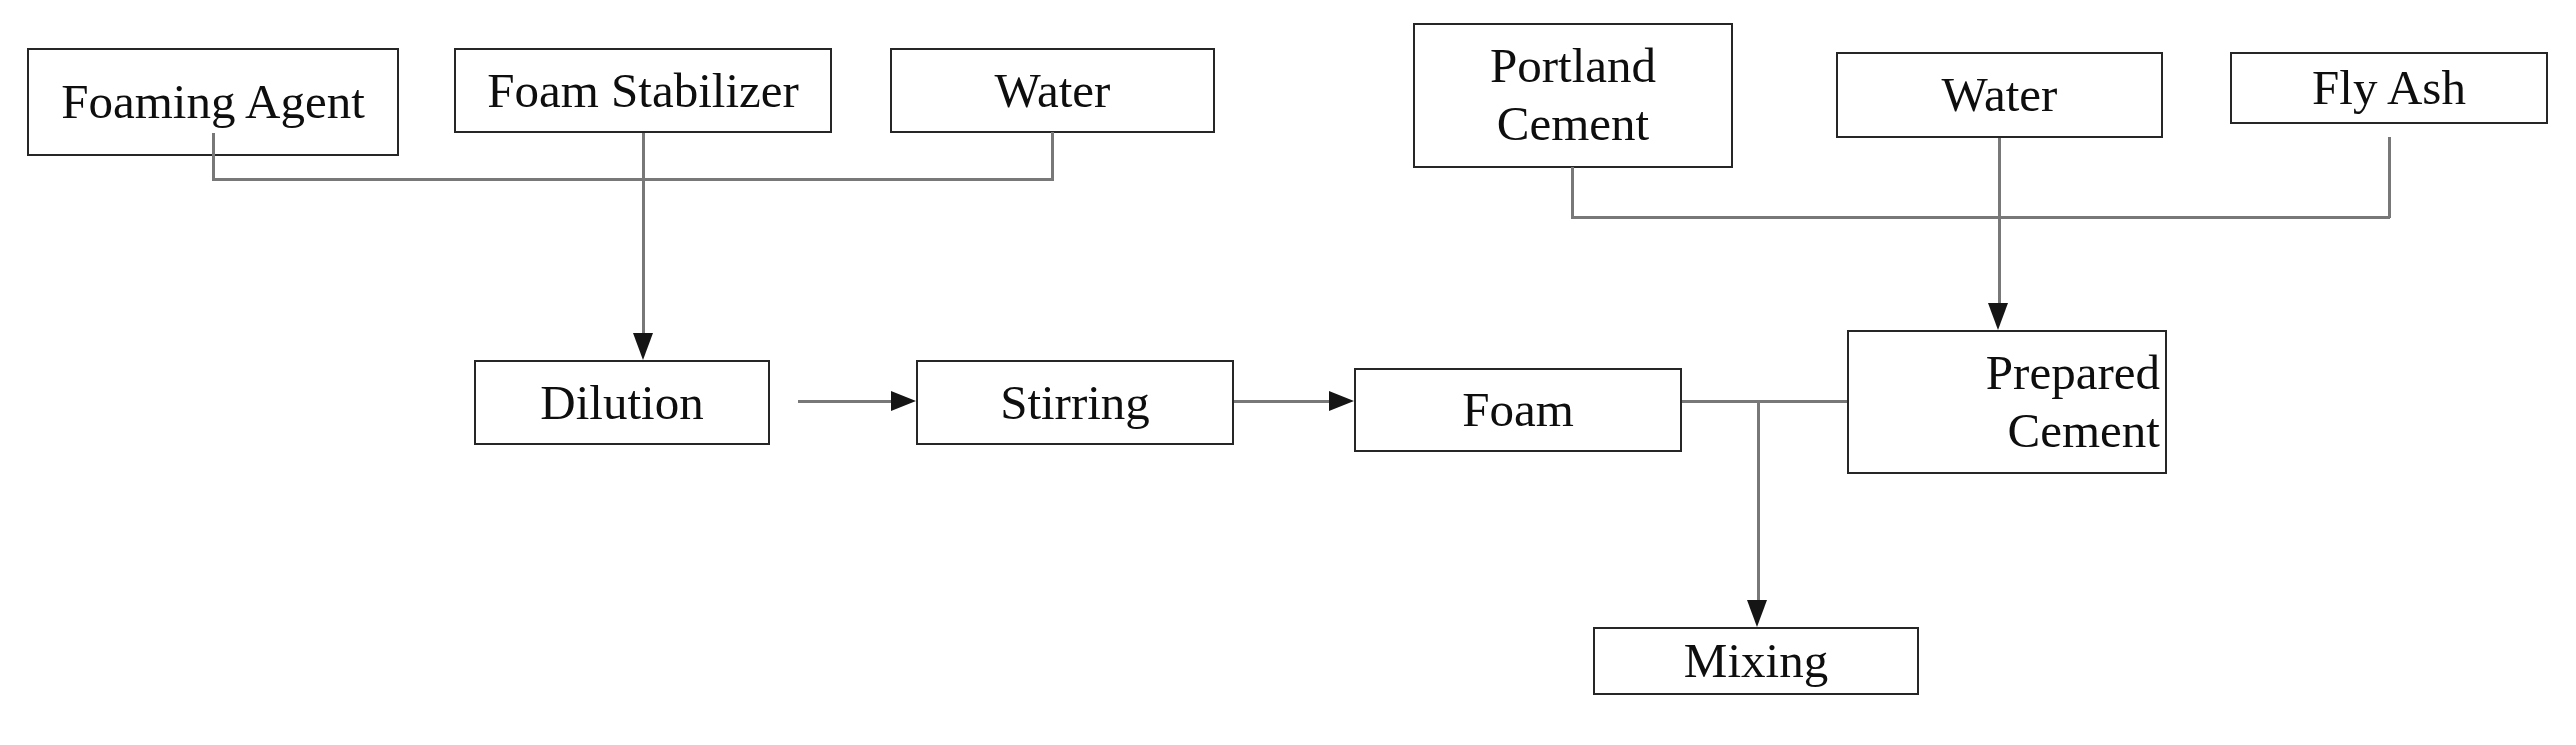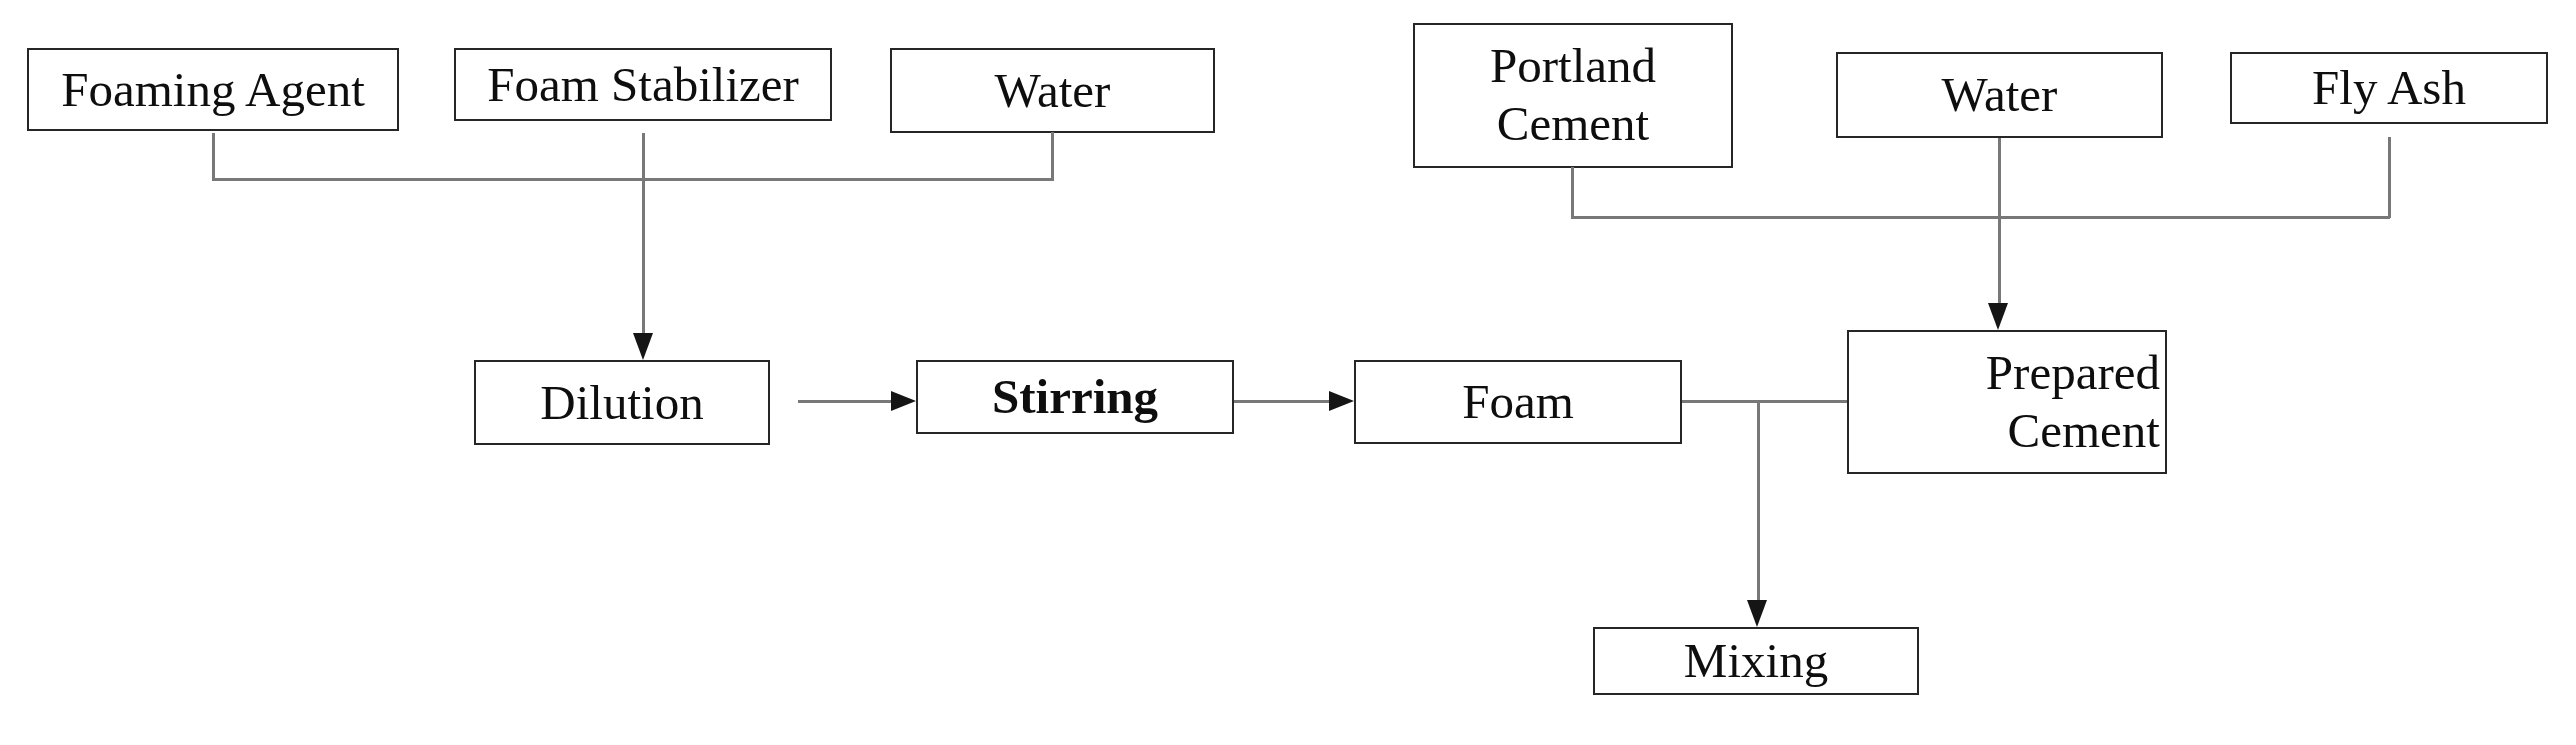--- a/index.html
+++ b/index.html
@@ -44,29 +44,29 @@
   }
   .arrow-right {
     position: absolute;
     width: 0; height: 0;
     border-top: 10px solid transparent;
     border-bottom: 10px solid transparent;
     border-left: 25px solid var(--arrow, #151515);
   }
 
   
-  #b-foaming    { left: 27px;   top: 48px;  width: 372px; height: 83px; }
-  #b-stabilizer { left: 454px;  top: 48px;  width: 378px; height: 73px; }
+  #b-foaming    { left: 27px;   top: 48px;  width: 372px; height: 108px; }
+  #b-stabilizer { left: 454px;  top: 48px;  width: 378px; height: 85px; }
   #b-water-l    { left: 890px; top: 48px;  width: 325px; height: 85px; }
   #b-portland   { left: 1413px; top: 22.6px;  width: 320px; height: 145px; }
   #b-water-r    { left: 1836px; top: 52px;  width: 327px; height: 86px; }
   #b-flyash     { left: 2230px; top: 52px;  width: 318px; height: 72px; }
   #b-dilution   { left: 474px;  top: 360px; width: 296px; height: 85px; }
-  #b-stirring   { left: 916px; top: 360px; width: 318px; height: 74px; font-weight: bold; }
-  #b-foam       { left: 1354px; top: 360px; width: 328px; height: 84px; }
+  #b-stirring   { left: 916px; top: 360px; width: 318px; height: 85px; }
+  #b-foam       { left: 1354px; top: 368px; width: 328px; height: 84px; }
   #b-prepared   { left: 1847px; top: 330px; width: 320px; height: 144px; text-align: right; }
   #b-mixing     { left: 1593px; top: 627px; width: 326px; height: 68px; }
 
   
   #e-foaming-v  { left: 212px;  top: 133px; height: 48px; }
   #e-left-h     { left: 212px;  top: 178px; width: 842px; }
   #e-water-l-v  { left: 1051px; top: 132px; height: 49px; }
   #e-stab-v     { left: 642px;  top: 133px; height: 203px; }
   #a-dilution   { left: 633px;  top: 333px; }
 

